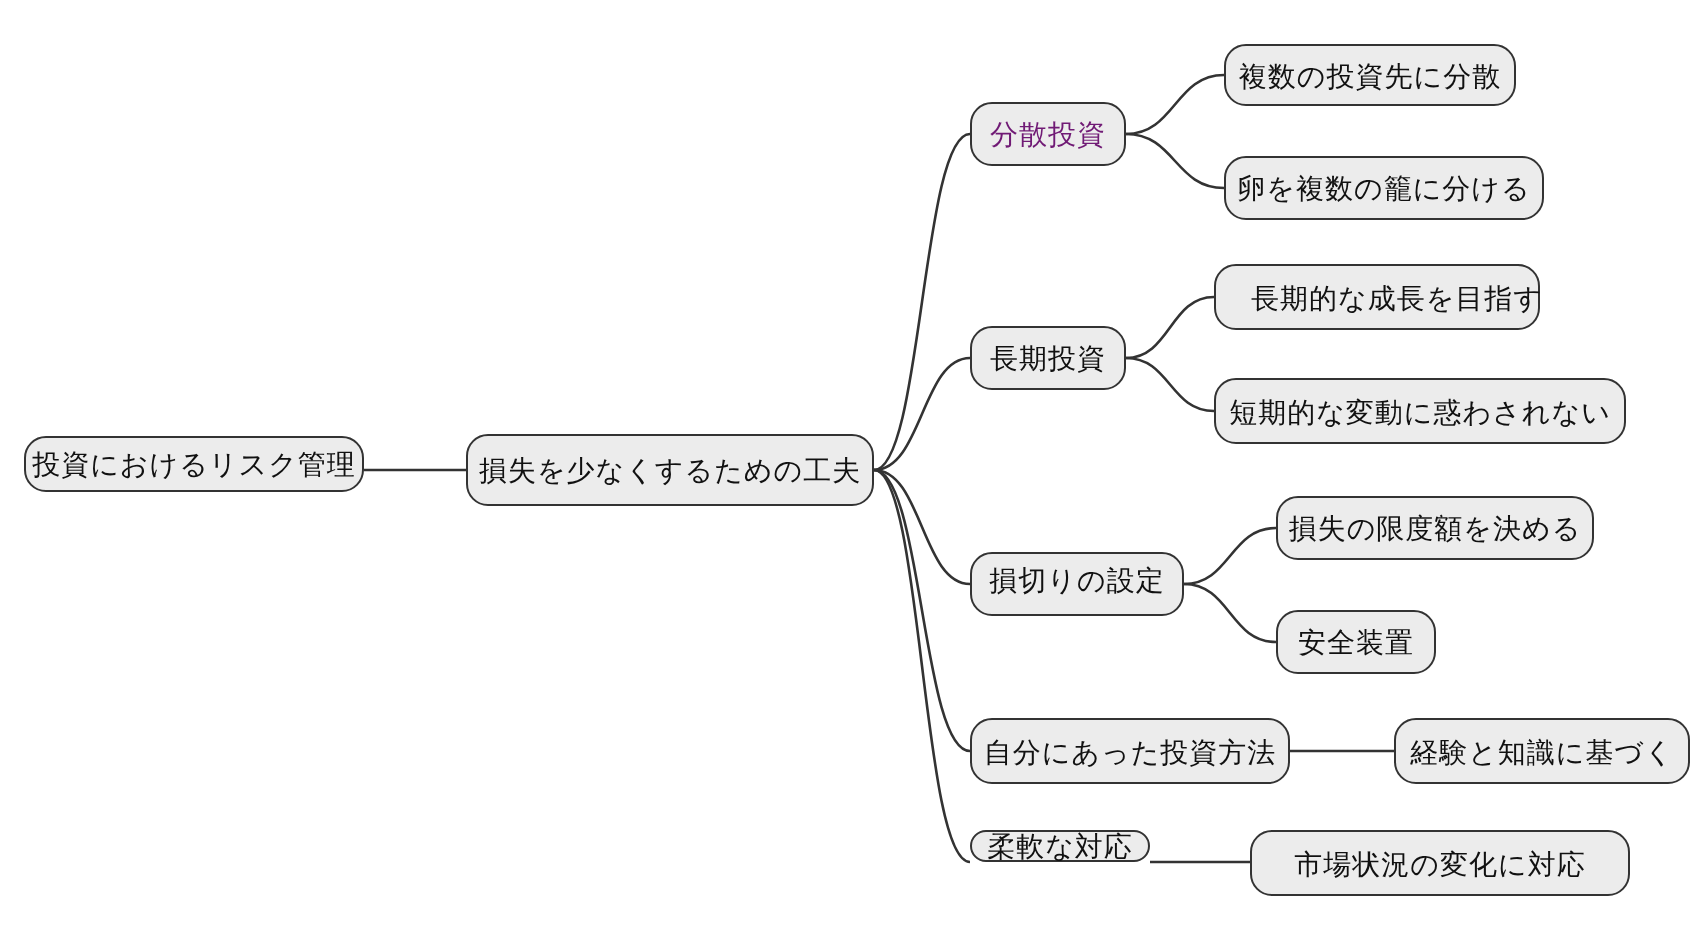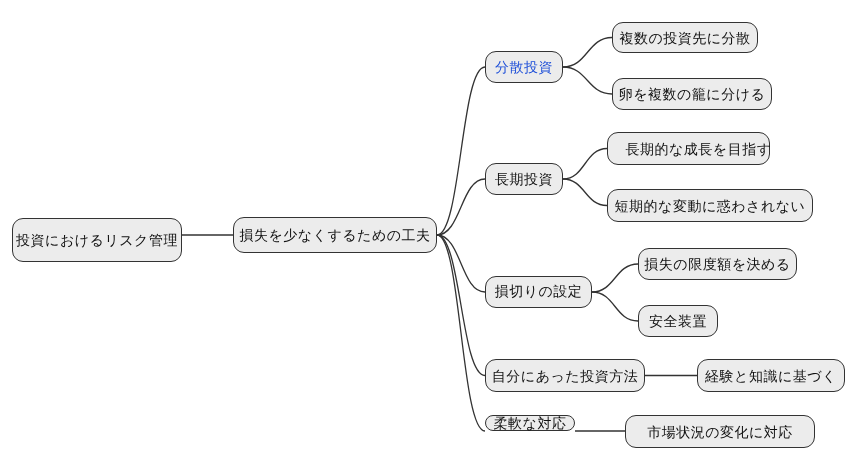--- a/index.html
+++ b/index.html
@@ -51,25 +51,25 @@
       <path d="M 563 179 C 585 179, 585 205.5, 607 205.5" fill="none" stroke="#333333" stroke-width="1.3"></path>
       <path d="M 437 235 C 461 235, 461 292, 485 292" fill="none" stroke="#333333" stroke-width="1.3"></path>
       <path d="M 592 292 C 615 292, 615 264, 638 264" fill="none" stroke="#333333" stroke-width="1.3"></path>
       <path d="M 592 292 C 615 292, 615 321, 638 321" fill="none" stroke="#333333" stroke-width="1.3"></path>
       <path d="M 437 235 C 461 235, 461 375.5, 485 375.5" fill="none" stroke="#333333" stroke-width="1.3"></path>
       <path d="M 645 375.5 L 697 375.5" fill="none" stroke="#333333" stroke-width="1.3"></path>
       <path d="M 437 235 C 461 235, 461 431, 485 431" fill="none" stroke="#333333" stroke-width="1.3"></path>
       <path d="M 575 431 L 625 431" fill="none" stroke="#333333" stroke-width="1.3"></path>
     </svg>
 
-  <div class="node" style="left: 12px; top: 218px; width: 170px; height: 44px; background: rgb(236, 236, 236); border: 1.4px solid rgb(51, 51, 51); color: rgb(17, 17, 17);">投資におけるリスク管理</div>
+  <div class="node" style="left: 12px; top: 218px; width: 170px; height: 28px; background: rgb(236, 236, 236); border: 1.4px solid rgb(51, 51, 51); color: rgb(17, 17, 17);">投資におけるリスク管理</div>
 
   <div class="node" style="left: 233px; top: 217px; width: 204px; height: 36px; background: rgb(236, 236, 236); border: 1.4px solid rgb(51, 51, 51); color: rgb(17, 17, 17);">損失を少なくするための工夫</div>
 
-  <div class="node" style="left: 485px; top: 51px; width: 78px; height: 32px; background: rgb(236, 236, 236); border: 1.4px solid rgb(51, 51, 51); color: #1d4ed8;">分散投資</div>
+  <div class="node" style="left: 485px; top: 51px; width: 78px; height: 32px; background: rgb(236, 236, 236); border: 1.4px solid rgb(51, 51, 51); color: #701a75;">分散投資</div>
 
   <div class="node" style="left: 612px; top: 22px; width: 146px; height: 31px; background: rgb(236, 236, 236); border: 1.4px solid rgb(51, 51, 51); color: rgb(17, 17, 17);">複数の投資先に分散</div>
 
   <div class="node" style="left: 612px; top: 78px; width: 160px; height: 32px; background: rgb(236, 236, 236); border: 1.4px solid rgb(51, 51, 51); color: rgb(17, 17, 17);">卵を複数の籠に分ける</div>
 
   <div class="node" style="left: 485px; top: 163px; width: 78px; height: 32px; background: rgb(236, 236, 236); border: 1.4px solid rgb(51, 51, 51); color: rgb(17, 17, 17);">長期投資</div>
 
   <div class="node" style="left: 607px; top: 132px; width: 163px; height: 33px; background: rgb(236, 236, 236); border: 1.4px solid rgb(51, 51, 51); color: rgb(17, 17, 17); padding-left: 20px;">長期的な成長を目指す</div>
 
   <div class="node" style="left: 607px; top: 189px; width: 206px; height: 33px; background: rgb(236, 236, 236); border: 1.4px solid rgb(51, 51, 51); color: rgb(17, 17, 17);">短期的な変動に惑わされない</div>

